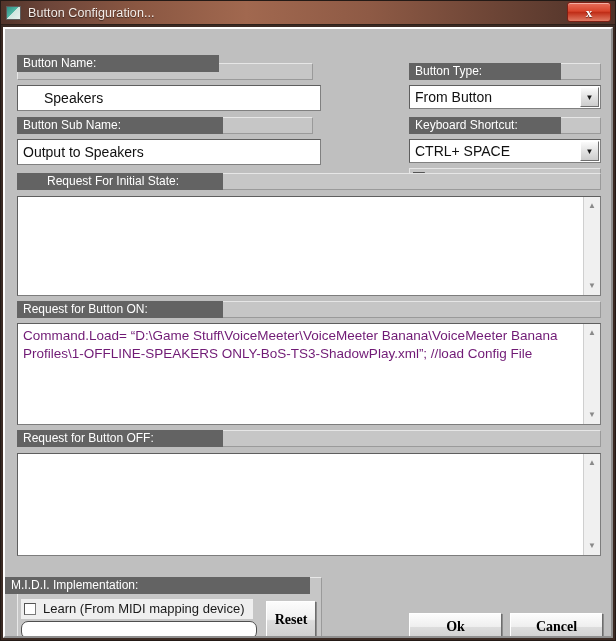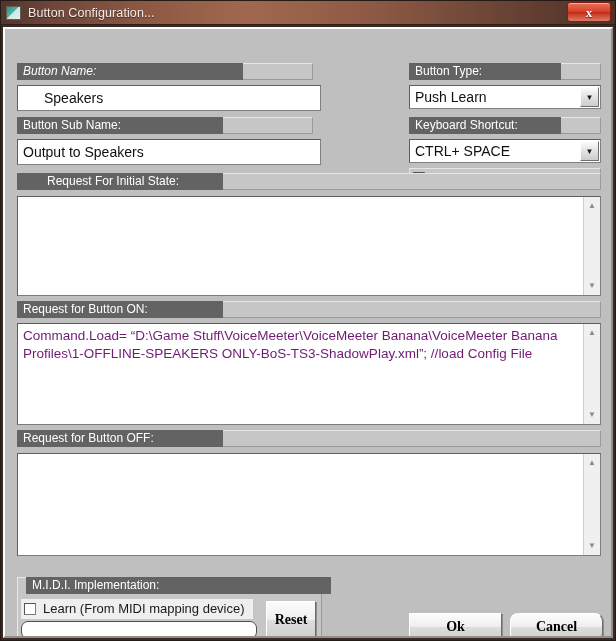--- a/index.html
+++ b/index.html
@@ -271,31 +271,31 @@
     <div class="win-icon"></div>
     <div class="title-text">Button Configuration...</div>
     <div class="close-btn">
       <span>x</span>
     </div>
   </div>
 
   <div class="client">
 
     <div class="lbl-strip" style="left:12px; top:34px; width:296px;"></div>
-    <div class="lbl" style="left:12px; top:34px; width:226px;font-style:italic;">Button Name:</div>
+    <div class="lbl" style="left:12px; top:26px; width:202px;">Button Name:</div>
     <div class="txt" style="left:12px; top:56px; width:304px; height:26px;padding-left:26px;">Speakers</div>
 
     <div class="lbl-strip" style="left:12px; top:88px; width:296px;"></div>
     <div class="lbl" style="left:12px; top:88px; width:206px;">Button Sub Name:</div>
     <div class="txt" style="left:12px; top:110px; width:304px; height:26px;">Output to Speakers</div>
 
     <div class="lbl-strip" style="left:404px; top:34px; width:192px;"></div>
     <div class="lbl" style="left:404px; top:34px; width:152px;">Button Type:</div>
     <div class="combo" style="left:404px; top:56px; width:192px; height:24px;">
-      <span>Push Learn</span>
+      <span>From Button</span>
       <span class="arrow-box">▼</span>
     </div>
 
     <div class="lbl-strip" style="left:404px; top:88px; width:192px;"></div>
     <div class="lbl" style="left:404px; top:88px; width:152px;">Keyboard Shortcut:</div>
     <div class="combo" style="left:404px; top:110px; width:192px; height:24px;text-align:center;">
       <span>CTRL+ SPACE</span>
       <span class="arrow-box">▼</span>
     </div>
 
@@ -329,26 +329,26 @@
     <div class="lbl" style="left:12px; top:401px; width:206px;">Request for Button OFF:</div>
     <div class="area" style="left:12px; top:424px; width:584px; height:103px;">
       <div class="area-text"></div>
       <div class="vscroll">
         <div class="arrow up">▲</div>
         <div class="arrow down">▼</div>
       </div>
     </div>
 
     <div class="group-bg" style="left:12px; top:548px; width:305px; height:65px;"></div>
-    <div class="lbl" style="left:21px; top:548px; width:305px;">M.I.D.I. Implementation:</div>
+    <div class="lbl" style="left:0; top:548px; width:305px;">M.I.D.I. Implementation:</div>
     <div class="group-bg" style="left:16px; top:570px; width:232px; height:20px; background:#efefef; border-color:#efefef;"></div>
     <div class="cbrow" style="left:19px; top:572px;">
       <span class="cbox"></span>
       <span>Learn (From MIDI mapping device)</span>
     </div>
     <div class="midi-input" style="left:16px; top:592px; width:236px; height:18px;"></div>
     <div class="btn" style="left:261px; top:572px; width:50px; height:38px;">Reset</div>
 
     <div class="btn" style="left:404px; top:584px; width:93px; height:28px;">Ok</div>
-    <div class="btn" style="left:505px; top:584px; width:93px; height:28px;border-radius:8px;">Cancel</div>
+    <div class="btn" style="left:505px; top:584px; width:93px; height:28px;">Cancel</div>
 
   </div>
 </div>
 
 </body></html>

